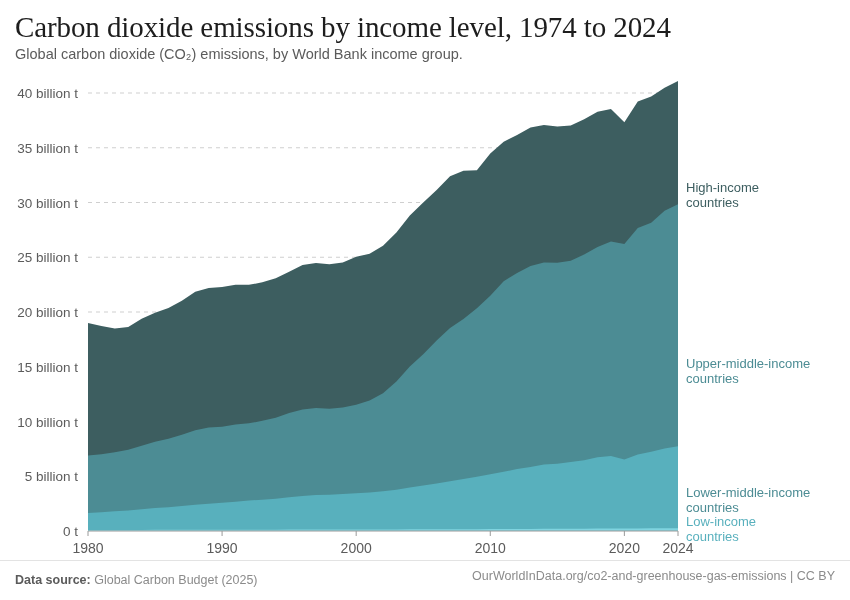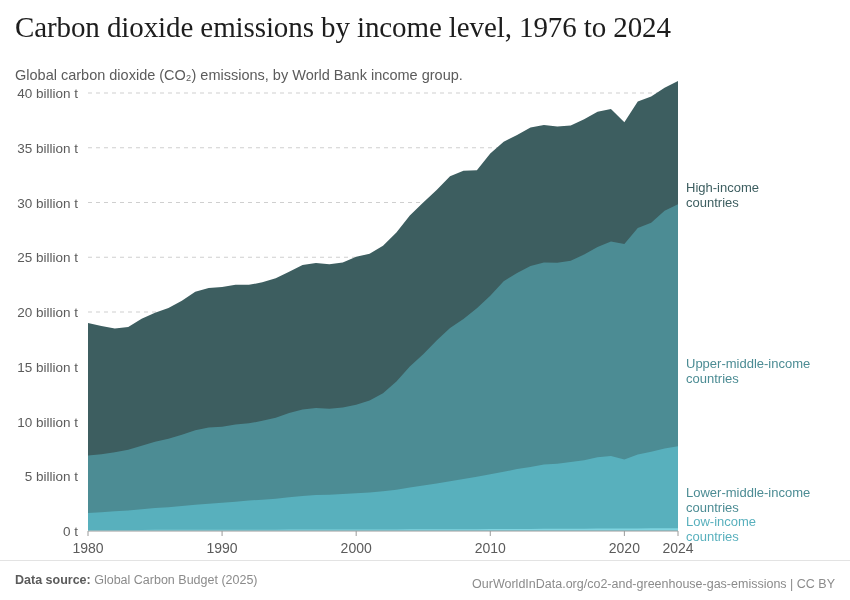--- a/index.html
+++ b/index.html
@@ -35,21 +35,21 @@
     color: #1d1d1d;
     letter-spacing: -0.1px;
     line-height: 34px;
     margin: 0;
     white-space: nowrap;
   }
   .chart-subtitle {
     font-size: 14.5px;
     color: #5b5b5b;
     line-height: 19px;
-    margin-top: 22px;
+    margin-top: 1px;
     white-space: nowrap;
   }
   .logo {
     position: absolute;
     right: 12px;
     top: 12px;
     width: 63px;
     background: #1d3d63;
     border-bottom: 4px solid #c0392b;
     text-align: center;
@@ -112,33 +112,33 @@
     color: #8b8b8b;
     white-space: nowrap;
   }
   .footer-left b {
     color: #5b5b5b;
     font-weight: bold;
   }
   .footer-right {
     position: absolute;
     right: 15px;
-    top: 16px;
+    top: 8px;
     font-size: 12.5px;
     color: #8b8b8b;
     white-space: nowrap;
   }
 </style>
 </head>
 <body>
 
 <div class="page">
 
   <div class="header">
-    <h1 class="chart-title">Carbon dioxide emissions by income level, 1976 to 2024</h1>
+    <h1 class="chart-title">Carbon dioxide emissions by income level, 1974 to 2024</h1>
     <div class="chart-subtitle">Global carbon dioxide (CO₂) emissions, by World Bank income group.</div>
   </div>
 
 
   <div class="chart-area">
     <svg class="plot-svg" id="plot" width="850" height="482" viewBox="0 0 850 482">
       <g id="gridlines">
           <line x1="88" x2="678" y1="398.25" y2="398.25" stroke="#cfcfcf" stroke-width="1" stroke-dasharray="4 4"></line>
           <line x1="88" x2="678" y1="343.5" y2="343.5" stroke="#cfcfcf" stroke-width="1" stroke-dasharray="4 4"></line>
           <line x1="88" x2="678" y1="288.75" y2="288.75" stroke="#cfcfcf" stroke-width="1" stroke-dasharray="4 4"></line>

